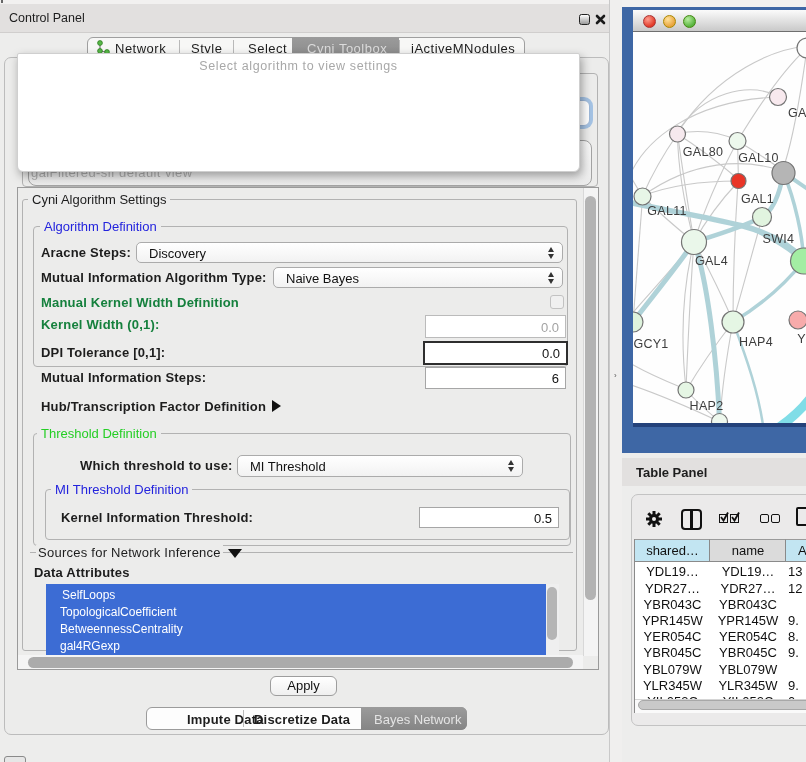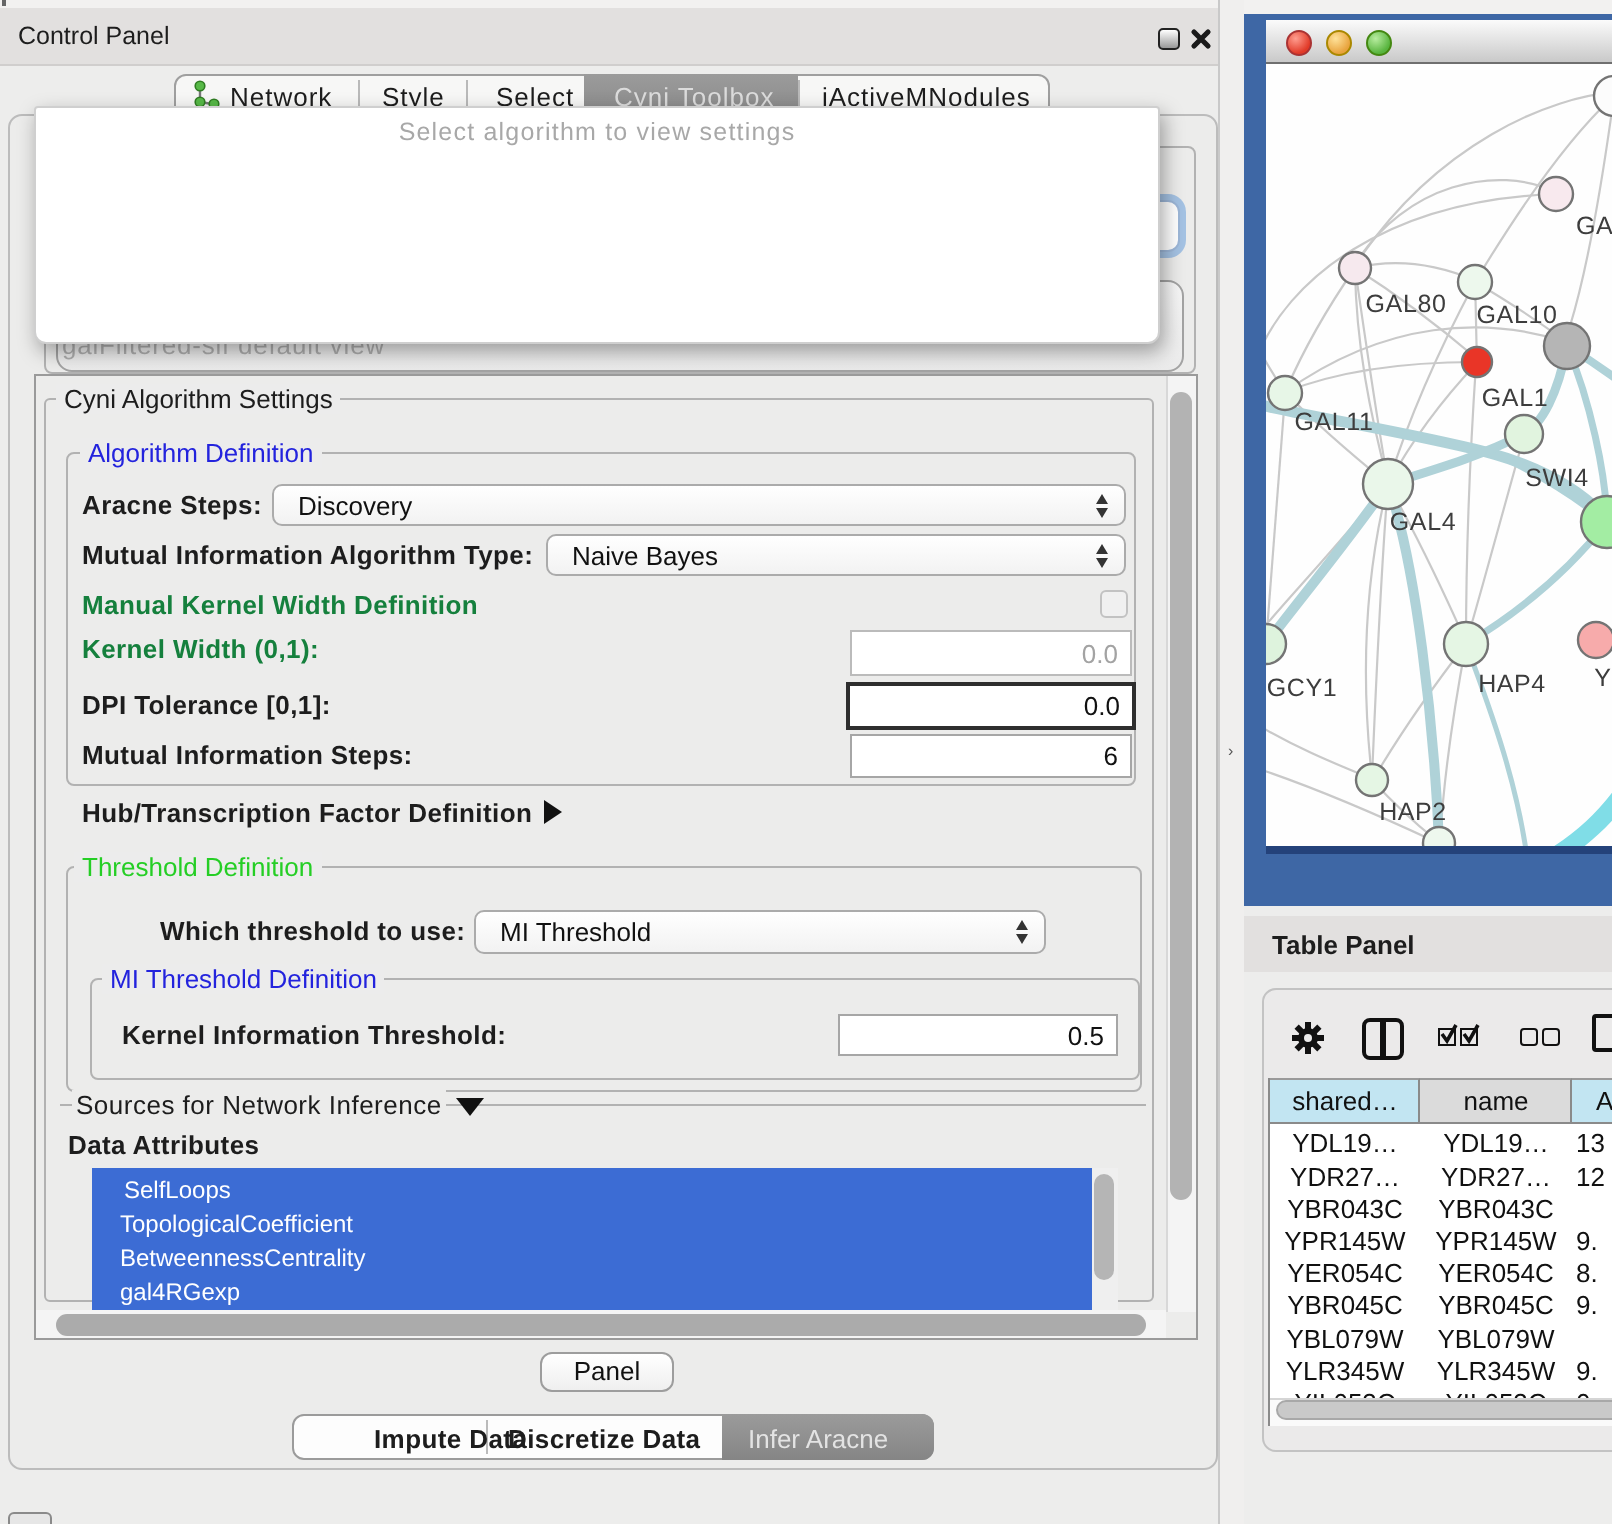--- a/index.html
+++ b/index.html
@@ -64,21 +64,21 @@
 <div class="abs" style="left:583px;top:188px;width:15px;height:468px;background:#f4f4f4;border-left:1px solid #d8d8d8;box-sizing:border-box;"></div>
 <div class="abs" style="left:585px;top:196px;width:11px;height:404px;background:#b3b3b3;border-radius:6px;"></div>
 
 <div class="abs" style="left:18px;top:655px;width:565px;height:14px;background:#f4f4f4;"></div>
 <div class="abs" style="left:28px;top:657px;width:545px;height:11px;background:#ababab;border-radius:6px;"></div>
 
 <div class="grp" style="left:22px;top:199px;width:555px;height:452px;border-radius:3px;">
  <span class="gt" style="left:5px;color:#1d1d1d;">Cyni Algorithm Settings</span>
 </div>
 
-<div class="grp" style="left:33px;top:226px;width:535px;height:167px;padding-left:12px;">
+<div class="grp" style="left:33px;top:226px;width:535px;height:141px;padding-left:12px;">
  <span class="gt" style="left:6px;color:#2323dd;">Algorithm Definition</span>
 </div>
 <div class="lbl b" style="left:41px;top:245px;">Aracne Steps:</div>
 <div class="combo" style="left:136px;top:242px;width:427px;height:21px;">
     <span class="ct">Discovery</span>
     <span class="ar"></span>
   </div>
 <div class="lbl b" style="left:41px;top:270px;">Mutual Information Algorithm Type:</div>
 <div class="combo" style="left:273px;top:267px;width:290px;height:21px;">
     <span class="ct">Naive Bayes</span>
@@ -125,28 +125,28 @@
 
 <div class="abs" style="left:46px;top:584px;width:500px;height:71px;background:#3c6cd4;color:#fff;font-size:12px;">
  <div style="position:absolute;left:16px;top:4px;">SelfLoops</div>
  <div style="position:absolute;left:14px;top:21px;">TopologicalCoefficient</div>
  <div style="position:absolute;left:14px;top:38px;">BetweennessCentrality</div>
  <div style="position:absolute;left:14px;top:55px;">gal4RGexp</div>
 </div>
 <div class="abs" style="left:546px;top:584px;width:13px;height:71px;background:#efefef;"></div>
 <div class="abs" style="left:547px;top:587px;width:10px;height:53px;background:#b5b5b5;border-radius:5px;"></div>
 
-<div class="abs" style="left:270px;top:676px;width:67px;height:20px;background:linear-gradient(#ffffff,#efefef);border:1px solid #9d9d9d;border-radius:6px;box-sizing:border-box;text-align:center;font-size:13px;color:#111;line-height:18px;">Panel</div>
+<div class="abs" style="left:270px;top:676px;width:67px;height:20px;background:linear-gradient(#ffffff,#efefef);border:1px solid #9d9d9d;border-radius:6px;box-sizing:border-box;text-align:center;font-size:13px;color:#111;line-height:18px;">Apply</div>
 
 <div class="abs" style="left:146px;top:707px;width:321px;height:23px;background:#fdfdfd;border:1px solid #9b9b9b;border-radius:6px;box-sizing:border-box;"></div>
 <div class="abs" style="left:243px;top:710px;width:1px;height:17px;background:#bbbbbb;"></div>
 <div class="abs" style="left:361px;top:707px;width:106px;height:23px;background:linear-gradient(#9b9b9b,#858585);border-radius:0 6px 6px 0;"></div>
 <div class="lbl b" style="left:155px;top:712px;margin-left:32px;">Impute Data</div>
 <div class="lbl b" style="left:254px;top:712px;">Discretize Data</div>
-<div class="lbl" style="left:374px;top:712px;color:#e3e3e3;">Infer Aracne</div>
+<div class="lbl" style="left:374px;top:712px;color:#e3e3e3;">Bayes Network</div>
 
 <div class="abs" style="left:4px;top:756px;width:20px;height:10px;background:#e6e6e6;border:1.5px solid #8a8a8a;border-radius:3px 3px 0 0;"></div>
 
 <div class="abs" style="left:609px;top:0;width:13px;height:762px;background:#f0efee;border-left:1px solid #c9c9c9;box-sizing:border-box;"></div>
 <div class="abs" style="left:614px;top:371px;width:5px;height:6px;color:#555;font-size:8px;">›</div>
 
 <div class="abs" style="left:622px;top:7px;width:184px;height:446px;background:#3e67a5;"></div>
 
 <div class="abs" style="left:633px;top:10px;width:173px;height:22px;background:linear-gradient(#fbfbfb,#c9c9c9);border-bottom:1px solid #6f6f6f;box-sizing:border-box;"></div>
 <div class="abs" style="left:643px;top:15px;width:11px;height:11px;border-radius:50%;background:radial-gradient(circle at 35% 30%,#ff9d8f,#e13a28 70%);border:0.5px solid #a33;"></div>

